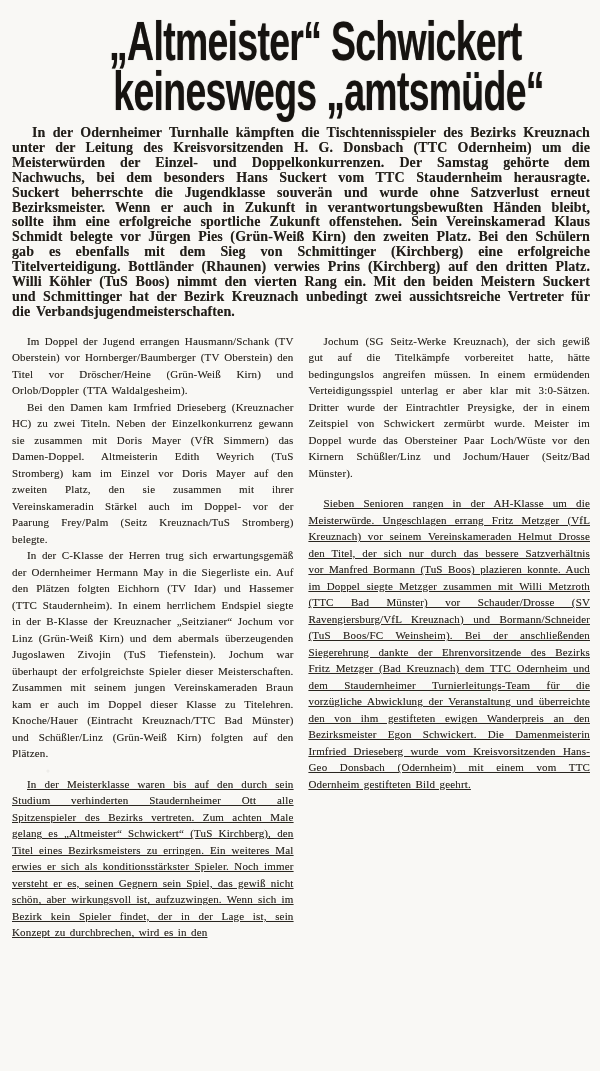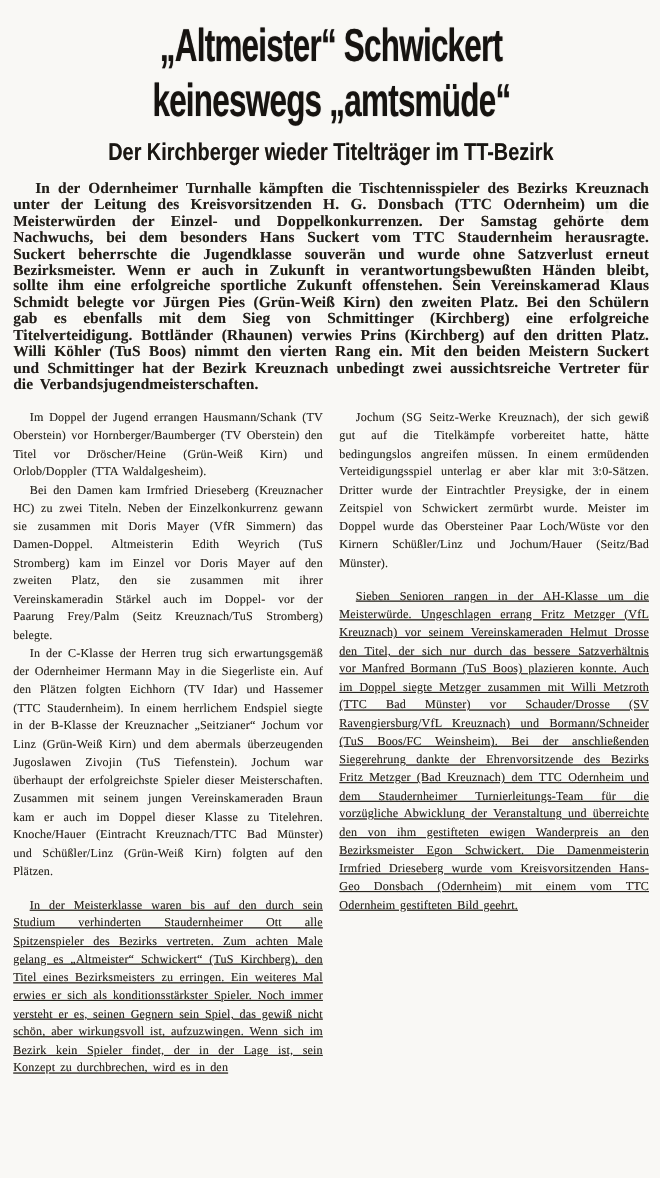--- a/index.html
+++ b/index.html
@@ -25,21 +25,21 @@
       #f9f8f5;
   }
   
   .head-block {
     text-align: center;
   }
   h1.headline {
     margin: 6px 0 10px 0;
     font-family: "Liberation Sans", sans-serif;
     font-weight: 700;
-    font-size: 42px;
+    font-size: 55px;
     line-height: 50px;
     color: #161310;
     letter-spacing: -1px;
   }
   .hl-line {
     display: inline-block;
     transform: scale(0.68, 1.0);
     transform-origin: 50% 50%;
     white-space: nowrap;
     text-shadow: 0 0 1px rgba(20,16,12,0.55);
@@ -103,23 +103,20 @@
 </head>
 <body>
 
 <div class="page">
 
   <header class="head-block">
     <h1 class="headline">
       <span class="hl-line">„Altmeister“ Schwickert</span><br>
       <span class="hl-line">keineswegs „amtsmüde“</span>
     </h1>
-    <h2 class="subheadline">
-      <span class="sub-inner">Der Kirchberger wieder Titelträger im TT-Bezirk</span>
-    </h2>
   </header>
 
   <p class="lead">In der Odernheimer Turnhalle kämpften die Tischtennisspieler des Bezirks Kreuznach unter der Leitung des Kreisvorsitzenden H. G. Donsbach (TTC Odernheim) um die Meisterwürden der Einzel- und Doppelkonkurrenzen. Der Samstag gehörte dem Nachwuchs, bei dem besonders Hans Suckert vom TTC Staudernheim herausragte. Suckert beherrschte die Jugendklasse souverän und wurde ohne Satzverlust erneut Bezirksmeister. Wenn er auch in Zukunft in verantwortungsbewußten Händen bleibt, sollte ihm eine erfolgreiche sportliche Zukunft offenstehen. Sein Vereinskamerad Klaus Schmidt belegte vor Jürgen Pies (Grün-Weiß Kirn) den zweiten Platz. Bei den Schülern gab es ebenfalls mit dem Sieg von Schmittinger (Kirchberg) eine erfolgreiche Titelverteidigung. Bottländer (Rhaunen) verwies Prins (Kirchberg) auf den dritten Platz. Willi Köhler (TuS Boos) nimmt den vierten Rang ein. Mit den beiden Meistern Suckert und Schmittinger hat der Bezirk Kreuznach unbedingt zwei aussichtsreiche Vertreter für die Verbandsjugendmeisterschaften.</p>
 
   <div class="cols">
 
     <div class="col">
       <p>Im Doppel der Jugend errangen Hausmann/Schank (TV Oberstein) vor Hornberger/Baumberger (TV Oberstein) den Titel vor Dröscher/Heine (Grün-Weiß Kirn) und Orlob/Doppler (TTA Waldalgesheim).</p>
       <p>Bei den Damen kam Irmfried Drieseberg (Kreuznacher HC) zu zwei Titeln. Neben der Einzelkonkurrenz gewann sie zusammen mit Doris Mayer (VfR Simmern) das Damen-Doppel. Altmeisterin Edith Weyrich (TuS Stromberg) kam im Einzel vor Doris Mayer auf den zweiten Platz, den sie zusammen mit ihrer Vereinskameradin Stärkel auch im Doppel- vor der Paarung Frey/Palm (Seitz Kreuznach/TuS Stromberg) belegte.</p>
       <p>In der C-Klasse der Herren trug sich erwartungsgemäß der Odernheimer Hermann May in die Siegerliste ein. Auf den Plätzen folgten Eichhorn (TV Idar) und Hassemer (TTC Staudernheim). In einem herrlichem Endspiel siegte in der B-Klasse der Kreuznacher „Seitzianer“ Jochum vor Linz (Grün-Weiß Kirn) und dem abermals überzeugenden Jugoslawen Zivojin (TuS Tiefenstein). Jochum war überhaupt der erfolgreichste Spieler dieser Meisterschaften. Zusammen mit seinem jungen Vereinskameraden Braun kam er auch im Doppel dieser Klasse zu Titelehren. Knoche/Hauer (Eintracht Kreuznach/TTC Bad Münster) und Schüßler/Linz (Grün-Weiß Kirn) folgten auf den Plätzen.</p>

